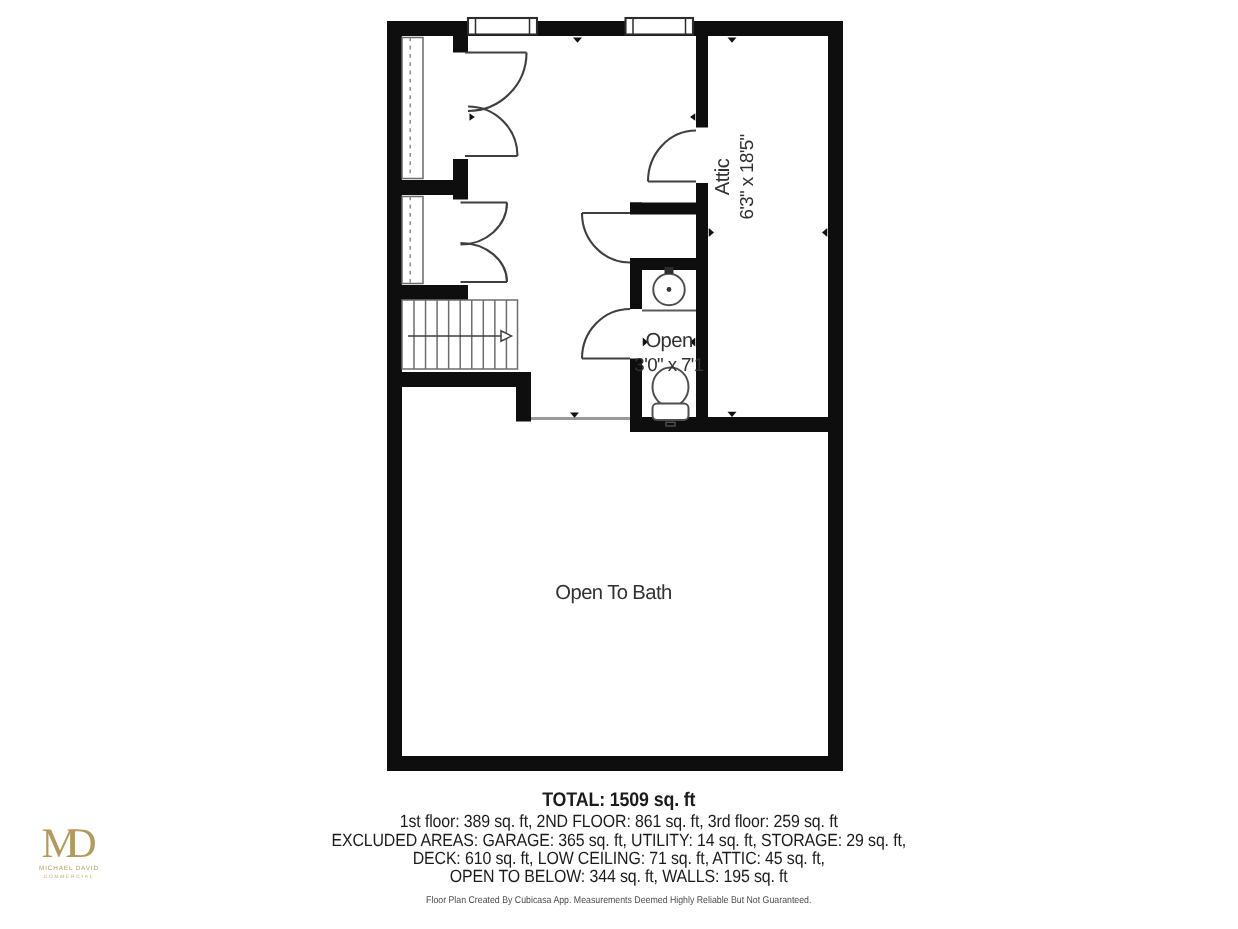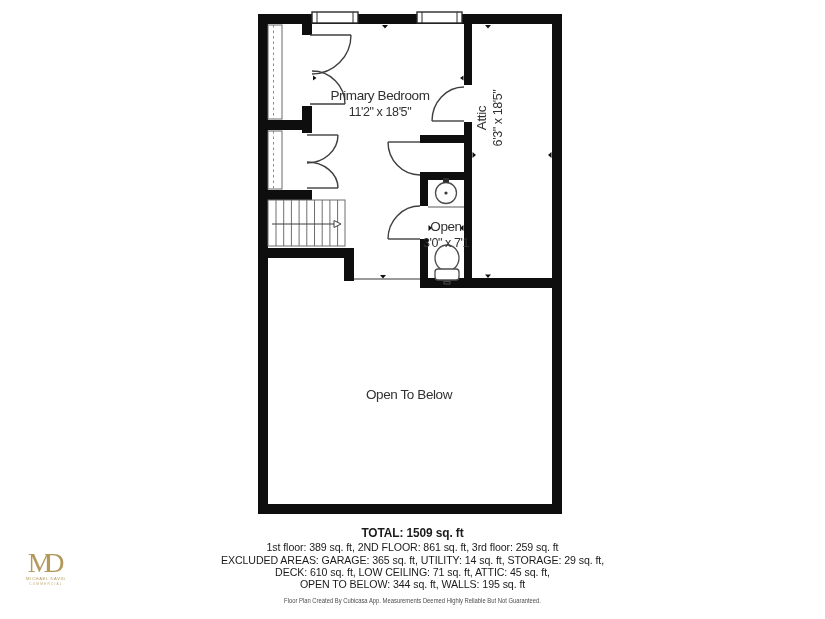--- a/index.html
+++ b/index.html
@@ -138,37 +138,33 @@
     <polygon class="marker" points="380,275 386,275 383,278.5"></polygon>
     <polygon class="marker" points="485,274.5 491,274.5 488,278"></polygon>
     <polygon class="marker" points="313,75.5 313,80.5 316.5,78"></polygon>
     <polygon class="marker" points="463.5,75.5 463.5,80.5 460,78"></polygon>
     <polygon class="marker" points="472.5,152 472.5,158 476,155"></polygon>
     <polygon class="marker" points="551.5,152 551.5,158 548,155"></polygon>
     <polygon class="marker" points="428.5,225 428.5,231 432,228"></polygon>
     <polygon class="marker" points="463.5,225 463.5,231 460,228"></polygon>
   </svg>
 
-  <div class="label" style="left:380px;top:104px;">
-    <div class="room-name">Primary Bedroom</div>
-    <div class="room-dims">11'2" x 18'5"</div>
-  </div>
 
   <div class="label label-rot" style="left:490px;top:118px;">
     <div class="room-name">Attic</div>
     <div class="room-dims">6'3" x 18'5"</div>
   </div>
 
   <div class="label" style="left:446px;top:235px;">
     <div class="room-name">Open</div>
     <div class="room-dims">3'0" x 7'1</div>
   </div>
 
   <div class="label" style="left:409px;top:395px;">
-    <div class="room-name">Open To Below</div>
+    <div class="room-name">Open To Bath</div>
   </div>
 
   <div class="stats">
     <div class="total">TOTAL: 1509 sq. ft</div>
     <div>1st floor: 389 sq. ft, 2ND FLOOR: 861 sq. ft, 3rd floor: 259 sq. ft</div>
     <div>EXCLUDED AREAS: GARAGE: 365 sq. ft, UTILITY: 14 sq. ft, STORAGE: 29 sq. ft,</div>
     <div>DECK: 610 sq. ft, LOW CEILING: 71 sq. ft, ATTIC: 45 sq. ft,</div>
     <div>OPEN TO BELOW: 344 sq. ft, WALLS: 195 sq. ft</div>
     <div class="disclaimer">Floor Plan Created By Cubicasa App. Measurements Deemed Highly Reliable But Not Guaranteed.</div>
   </div>

